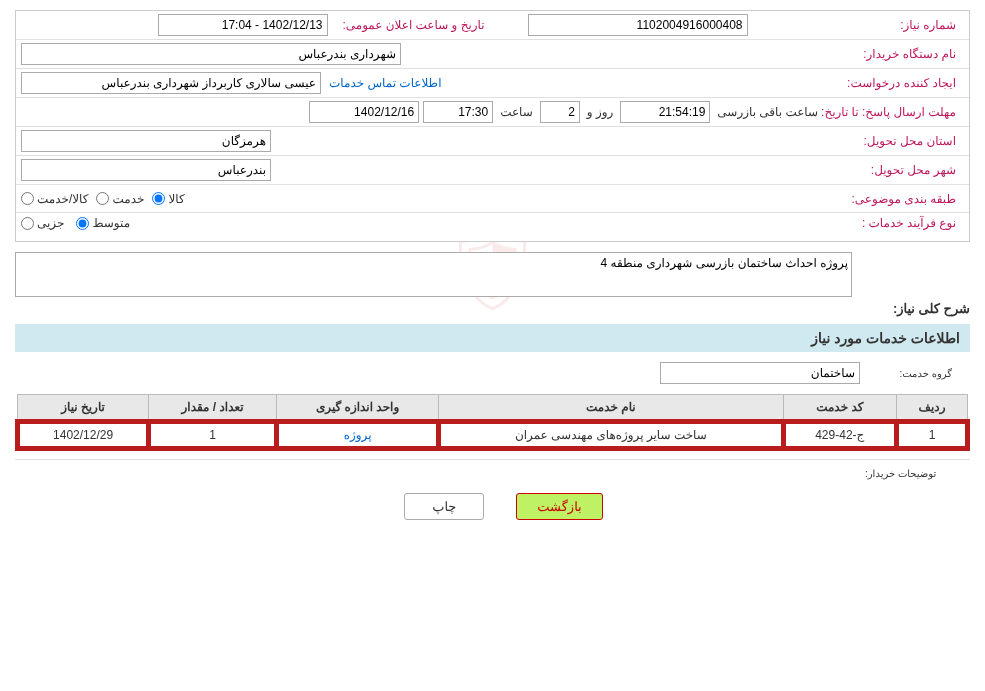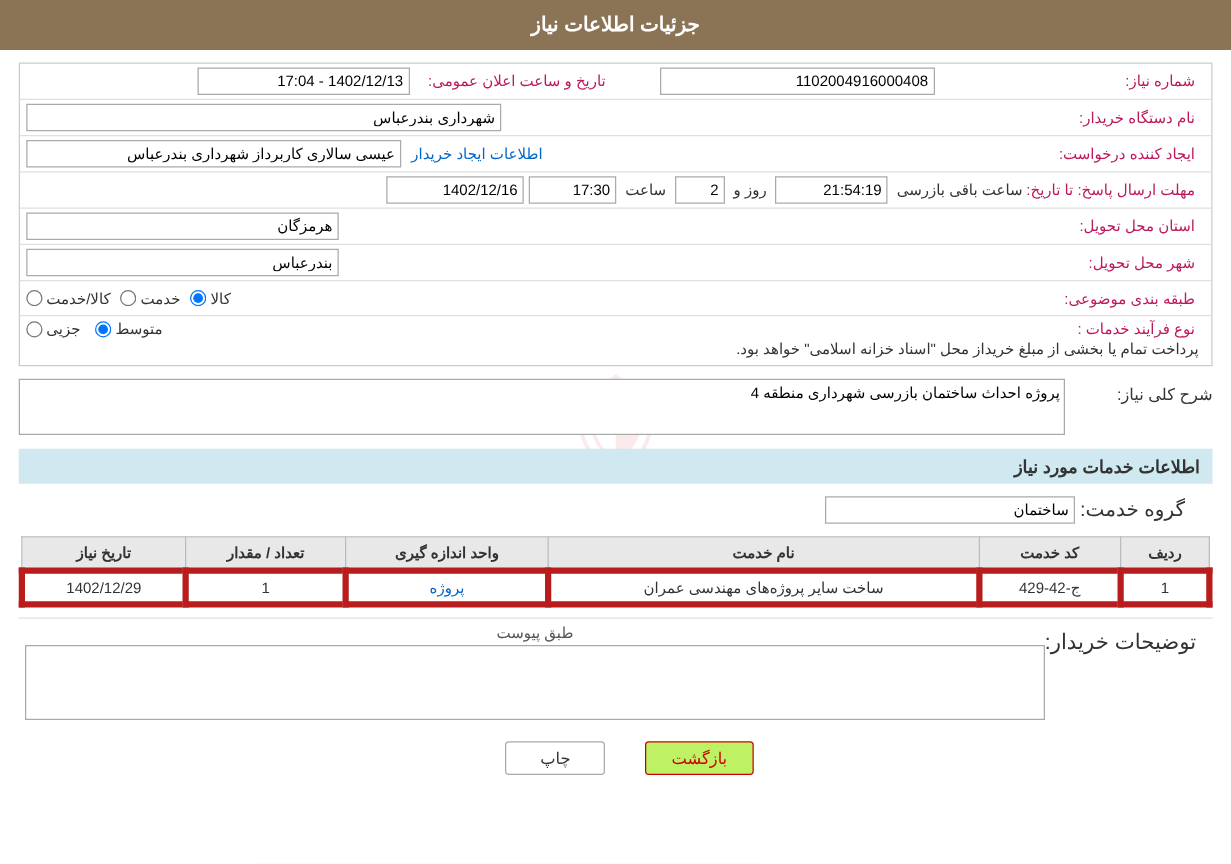--- a/index.html
+++ b/index.html
@@ -111,22 +111,22 @@
       color: #333;
     }
     .service-group-row {
       display: flex;
       align-items: center;
       padding: 4px 10px;
       margin-bottom: 6px;
     }
     .service-group-label {
       min-width: 100px;
-      font-size: 16px;
-      text-align: center;
+      font-size: 10px;
+      text-align: right;
       padding-right: 8px;
     }
     .service-group-value {
       flex: 1;
     }
     table.items-table {
       width: 100%;
       border-collapse: collapse;
       font-size: 12px;
       margin-bottom: 8px;
@@ -144,23 +144,23 @@
       text-align: center;
     }
     .description-row {
       display: flex;
       align-items: flex-start;
       padding: 4px 5px;
       border-top: 1px solid #e0e0e0;
     }
     .desc-label {
       min-width: 100px;
-      text-align: right;
+      text-align: left;
       padding-right: 8px;
-      font-size: 17px;
+      font-size: 10px;
       flex-shrink: 0;
       padding-top: 4px;
     }
     .desc-value {
       flex: 1;
     }
     .textarea-box {
       width: 100%;
       height: 60px;
       border: 1px solid #aaa;
@@ -216,23 +216,20 @@
     .inline-label {
       font-size: 12px;
       margin: 0 3px;
     }
   </style>
 </head>
 <body>
 
 <div class="page-wrapper">
 
-  <div class="header-bar">
-    <span>جزئیات اطلاعات نیاز</span>
-  </div>
 
   <div class="main-content watermark-area">
 
     <div class="shield-watermark">🛡</div>
 
     <div class="content-z">
 
       <div class="form-section">
 
         <div class="form-row">
@@ -250,21 +247,21 @@
         <div class="form-row">
           <div class="label-cell">نام دستگاه خریدار:</div>
           <div class="value-cell">
             <input class="input-box" style="width: 380px;" type="text" readonly="" value="شهرداری بندرعباس">
           </div>
         </div>
 
         <div class="form-row">
           <div class="label-cell">ایجاد کننده درخواست:</div>
           <div class="value-cell" style="gap:8px;">
-            <a href="#" class="link-blue">اطلاعات ایجاد خریدار</a>
+            <a href="#" class="link-blue">اطلاعات تماس خدمات</a>
             <input class="input-box" style="width: 300px;" type="text" readonly="" value="عیسی سالاری کاربرداز شهرداری بندرعباس">
           </div>
         </div>
 
         <div class="form-row">
           <div class="label-cell">مهلت ارسال پاسخ: تا تاریخ:</div>
           <div class="value-cell">
             <div class="row-complex">
               <span class="inline-label">ساعت باقی بازرسی</span>
               <input class="input-box" style="width: 90px;" type="text" readonly="" value="21:54:19">
@@ -320,27 +317,26 @@
                   <label>متوسط</label>
                   <input type="radio" name="process" checked="" style="">
                 </div>
                 <div class="radio-item">
                   <label>جزیی</label>
                   <input type="radio" name="process" style="">
                 </div>
               </div>
             </div>
           </div>
-          <div style="width:100%; text-align:right; padding: 2px 5px 3px 0; font-size:12px; color:#333;">پرداخت تمام یا بخشی از مبلغ خریداز محل "اسناد خزانه اسلامی" خواهد بود.</div>
         </div>
 
       </div>
 
       <div style="display:flex; align-items:flex-start; margin-bottom:8px; gap:8px;">
-        <div style="min-width:110px; font-weight:normal; font-size:13px; text-align:right; padding-top:5px;">شرح کلی نیاز:</div>
+        <div style="min-width:110px; font-weight:bold; font-size:13px; text-align:right; padding-top:5px;margin-top:44px;">شرح کلی نیاز:</div>
         <div style="flex:1;">
           <textarea class="textarea-box" style="height: 45px; text-align: right;" readonly="">پروژه احداث ساختمان بازرسی شهرداری منطقه 4</textarea>
         </div>
       </div>
 
       <div class="section-title">اطلاعات خدمات مورد نیاز</div>
 
       <div class="service-group-row">
         <div class="service-group-label">گروه خدمت:</div>
         <div class="service-group-value">
@@ -366,24 +362,20 @@
             <td>ساخت سایر پروژه‌های مهندسی عمران</td>
             <td style="color:#0066cc;">پروژه</td>
             <td>1</td>
             <td>1402/12/29</td>
           </tr>
         </tbody>
       </table>
 
       <div class="description-row">
         <div class="desc-label">توضیحات خریدار:</div>
-        <div class="desc-value">
-          <div style="font-size:12px; text-align:center; color:#555; margin-bottom:3px;">طبق پیوست</div>
-          <textarea class="textarea-box" readonly="" style=""></textarea>
-        </div>
       </div>
 
       <div class="button-row">
         <button class="btn btn-back">بازگشت</button>
         <button class="btn btn-print">چاپ</button>
       </div>
 
     </div>
   </div>
 </div>

